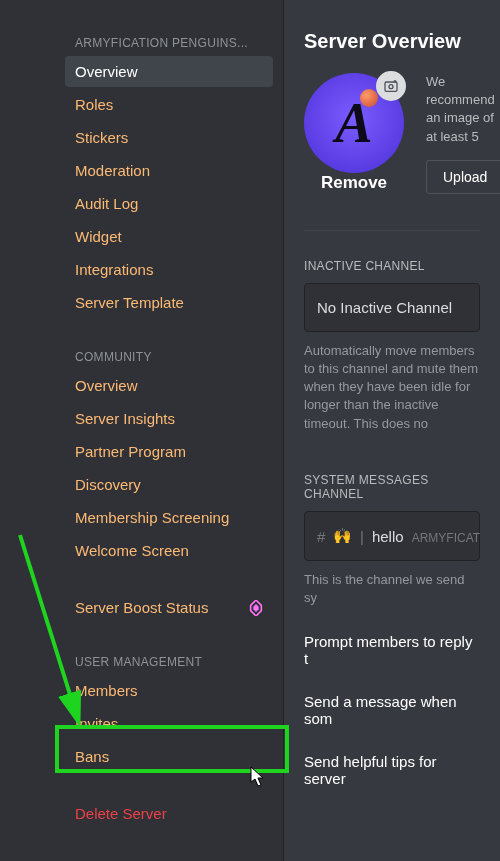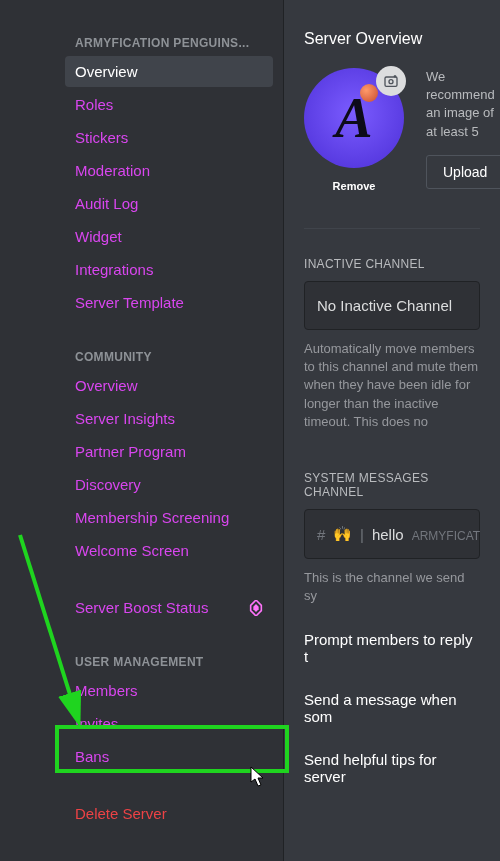--- a/index.html
+++ b/index.html
@@ -20,32 +20,32 @@
     .sidebar {
       width: 228px;
       background: #2f3136;
       padding: 30px 10px 20px 10px;
       overflow-y: auto;
       flex-shrink: 0;
     }
     .sidebar::-webkit-scrollbar { width: 0; }
     .section-header {
       font-size: 12px;
-      font-weight: 700;
+      font-weight: 400;
       color: #8e9297;
       padding: 6px 10px;
       letter-spacing: 0.3px;
       text-transform: uppercase;
     }
     .sidebar-item {
       display: flex;
       align-items: center;
       padding: 7px 10px;
       font-size: 15px;
-      color: #d946ef;
+      color: #fdba74;
       border-radius: 4px;
       cursor: pointer;
       margin-bottom: 2px;
     }
     .sidebar-item.selected {
       background: #40444b;
       color: #fff;
     }
     .sidebar-item.danger { color: #ed4245; }
     .section-spacer { height: 24px; }
@@ -55,22 +55,22 @@
       display: inline-flex;
     }
     .content {
       flex: 1;
       background: #36393f;
       padding: 30px 20px 20px 20px;
       overflow: hidden;
       border-left: 1px solid #202225;
     }
     .page-title {
-      font-size: 16px;
-      font-weight: 400;
+      font-size: 20px;
+      font-weight: 700;
       color: #fff;
       margin-bottom: 20px;
     }
     .overview-row {
       display: flex;
       align-items: flex-start;
       gap: 22px;
     }
     .avatar-col { display: flex; flex-direction: column; align-items: center; }
     .avatar-wrap { position: relative; width: 100px; height: 100px; }
@@ -92,21 +92,21 @@
       background: radial-gradient(circle at 35% 35%, #ff9a6a, #c74a2e);
     }
     .upload-badge {
       position: absolute; top: -2px; right: -2px;
       width: 30px; height: 30px; border-radius: 50%;
       background: #dcddde;
       display: flex; align-items: center; justify-content: center;
       color: #4f545c;
     }
     .remove-link {
-      margin-top: 12px; font-size: 11px; font-weight: 600;
+      font-size: 17px; font-weight: 600;
       color: #fff; cursor: pointer;
     }
     .right-col { flex: 1; display: flex; flex-direction: column; gap: 14px; }
     .helper-text { font-size: 13px; color: #b9bbbe; line-height: 1.4; }
     .upload-btn {
       align-self: flex-start;
       padding: 8px 16px; font-size: 14px; color: #fff;
       background: transparent; border: 1px solid #4f545c;
       border-radius: 3px; cursor: pointer;
     }

